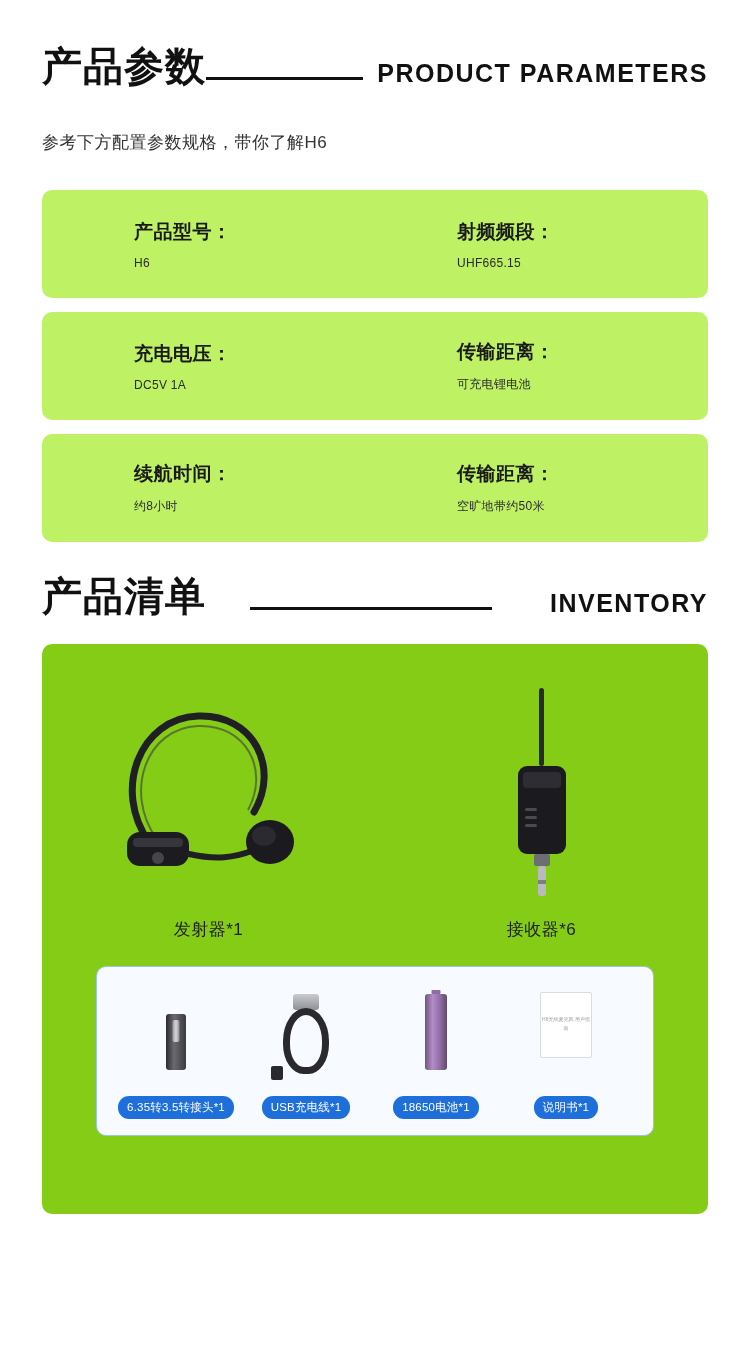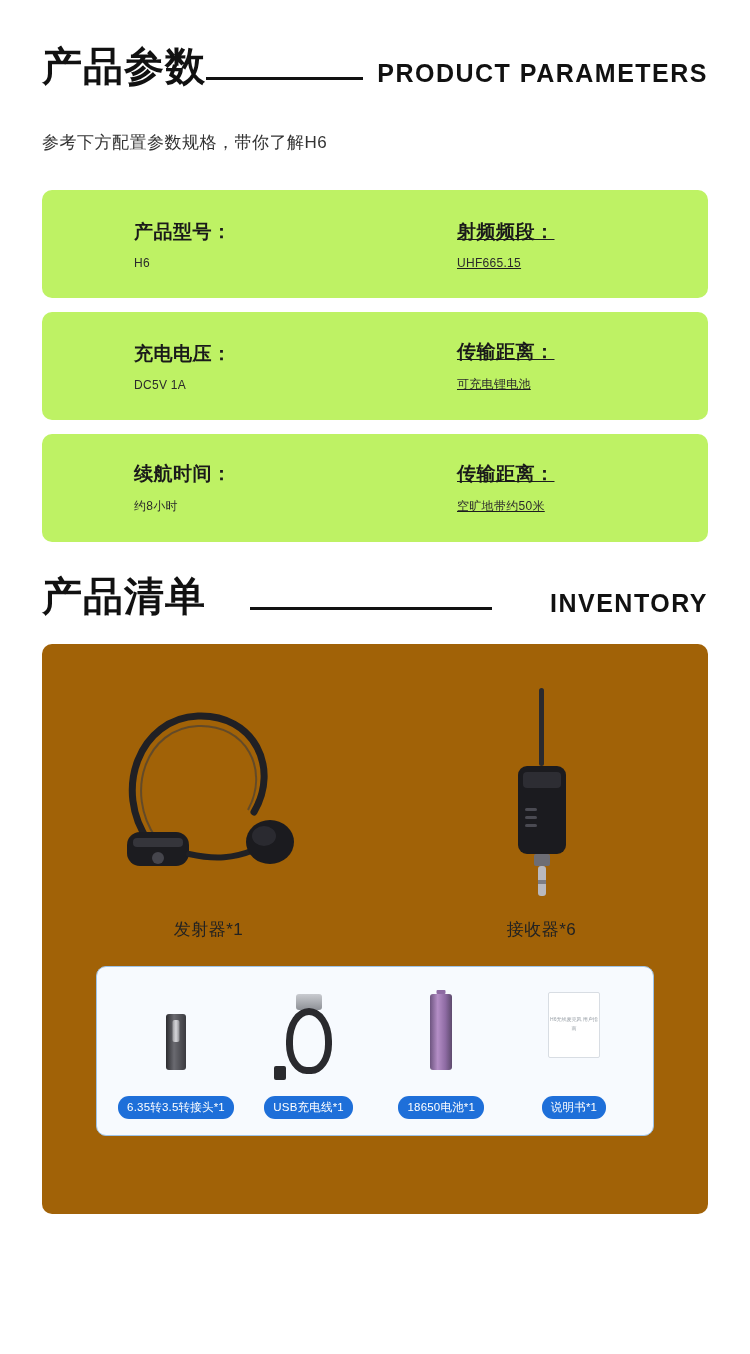--- a/index.html
+++ b/index.html
@@ -59,38 +59,38 @@
     border-radius: 10px;
     height: 108px;
     display: flex;
     align-items: center;
     margin-bottom: 14px;
   }
   .spec-cell {
     width: 50%;
     padding-left: 92px;
   }
-  .spec-cell.second { padding-left: 82px; text-decoration: underline; }
+  .spec-cell.second { padding-left: 82px; }
   .spec-label {
     font-size: 19px;
     font-weight: 700;
     color: #1a1a1a;
     margin-bottom: 11px;
     letter-spacing: 0.5px;
   }
   .spec-value {
     font-size: 12px;
     color: #2b2b2b;
     letter-spacing: 0.3px;
   }
 
   
   .inv-card {
     margin: 28px 42px 0 42px;
-    background: #a16207;
+    background: #84cc16;
     border-radius: 10px;
     height: 570px;
     position: relative;
   }
   .prod-row {
     display: flex;
     justify-content: space-around;
     padding-top: 28px;
   }
   .prod-item {
@@ -119,21 +119,21 @@
     position: absolute;
     left: 54px;
     right: 54px;
     bottom: 78px;
     height: 170px;
     border: 1px solid #9ec3e8;
     border-radius: 10px;
     background: #f7fafe;
     display: flex;
     align-items: flex-end;
-    justify-content: space-between;
+    justify-content: flex-start;
     padding: 0 14px 16px 14px;
   }
   .acc-item {
     width: 130px;
     text-align: center;
     position: relative;
   }
   .acc-art {
     height: 96px;
     position: relative;

